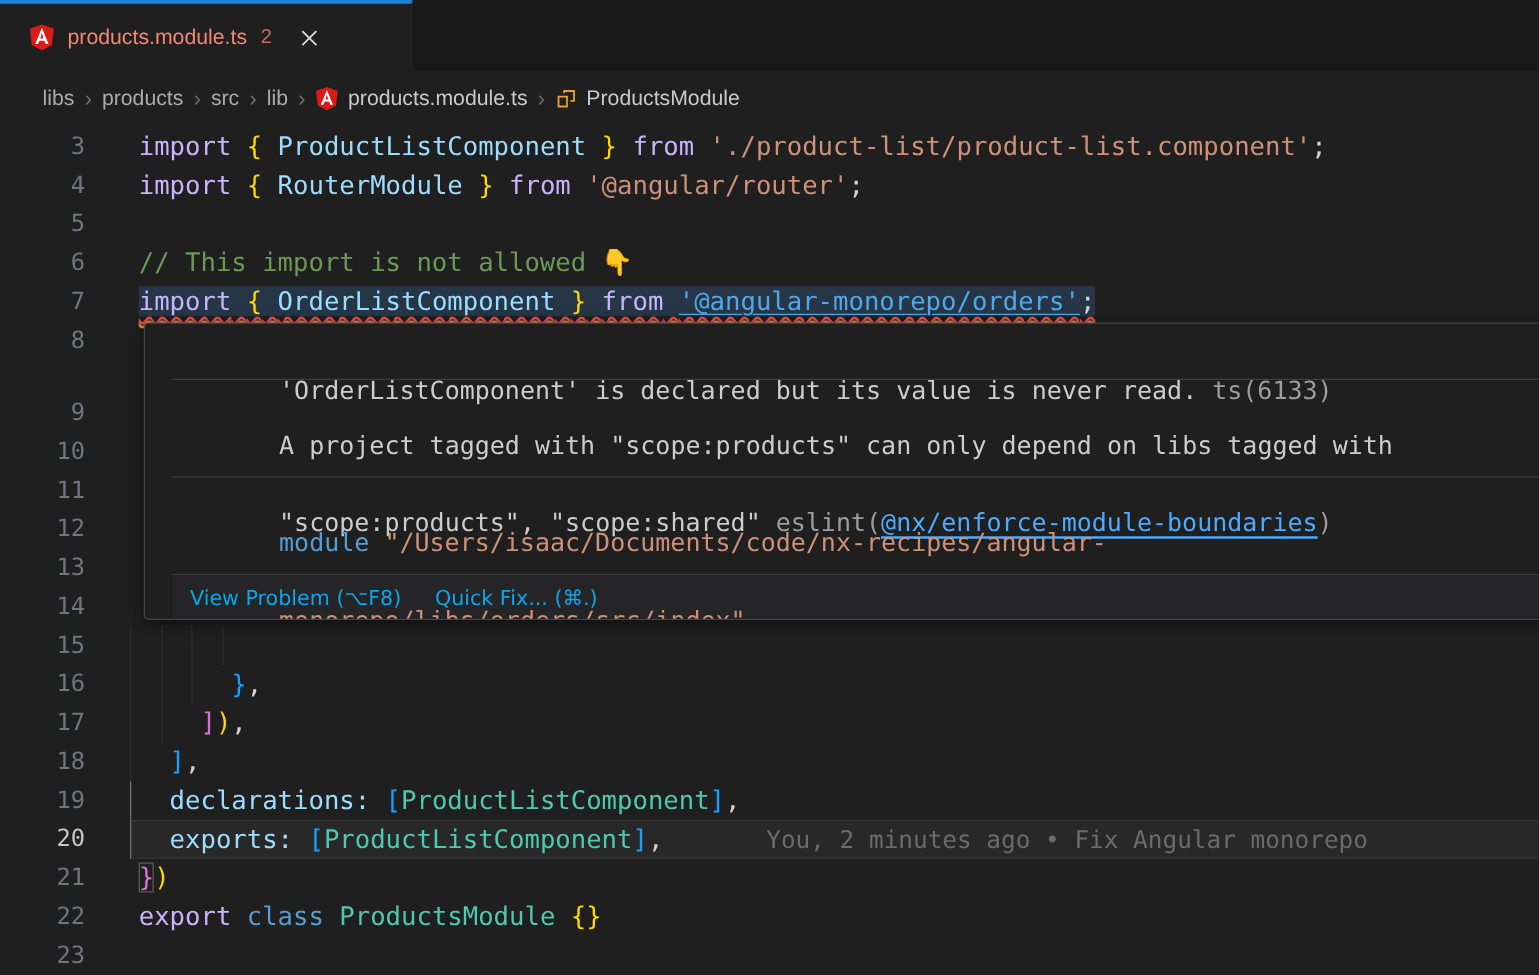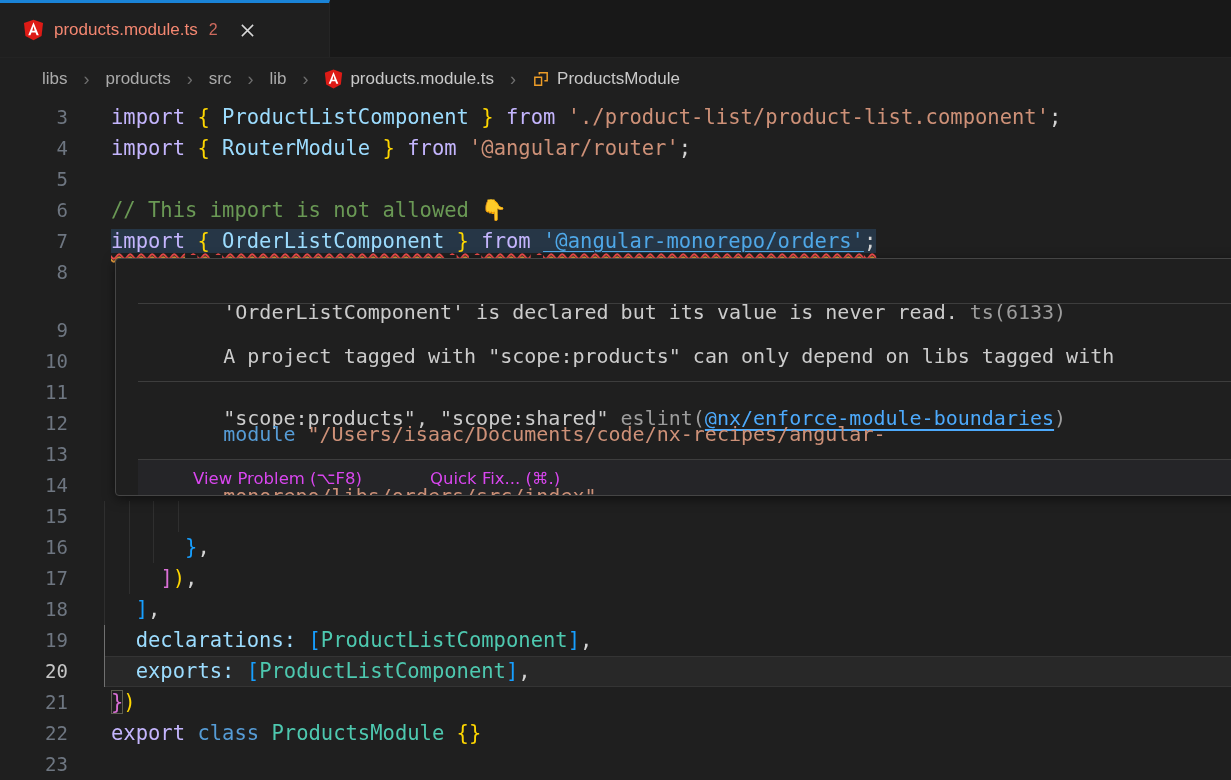--- a/index.html
+++ b/index.html
@@ -14,21 +14,21 @@
   .tab{
     width:330px;box-sizing:border-box;background:#1f1f1f;
     border-top:3px solid #1a84d8;border-right:1px solid #252525;
     display:flex;align-items:center;padding:0 12px 0 23px;gap:10px;cursor:pointer;
   }
   .tab-label{color:#f48771;font-size:17px;white-space:nowrap;}
   .tab-badge{color:#ce6a5e;font-size:16px;margin-left:1px;}
   .tab-close{margin-left:12px;display:flex;align-items:center;cursor:pointer;}
   
   .breadcrumbs{height:42px;background:#1f1f1f;display:flex;align-items:center;padding-left:30px;font-size:17px;color:#ababab;}
-  .bc-item{margin:0 12px;cursor:pointer;white-space:nowrap;display:flex;align-items:center;gap:7px;}
+  .bc-item{margin:0 4px;cursor:pointer;white-space:nowrap;display:flex;align-items:center;gap:7px;}
   .bc-item.bright{color:#c9c9c9;}
   .bc-sep{color:#6f6f6f;font-size:18px;margin:0 4px;}
   
   .editor{position:relative;height:680px;padding-top:2px;box-sizing:border-box;
     font-family:"DejaVu Sans Mono",monospace;font-size:20.5px;color:#cccccc;}
   .row{height:31px;line-height:31px;display:flex;position:relative;width:100%;}
   .gap{height:27px;}
   .ln{width:68px;flex:none;text-align:right;color:#6e7681;font-size:19px;line-height:31px;position:relative;z-index:1;}
   .row.current .ln{color:#c6c6c6;}
   .code{margin-left:43px;white-space:pre;position:relative;z-index:1;}
@@ -56,21 +56,21 @@
   .hsec{box-sizing:border-box;padding:6px 13px;line-height:31px;border-bottom:1px solid #3d3d3d;white-space:pre-wrap;}
   .hs1{height:45px;padding-top:7px;}
   .hs2{height:78px;}
   .hs3{height:78px;}
   .dim{color:#9d9d9d;}
   .hpad{margin-left:12px;}
   .hstr{color:#ce9178;}
   .rule-link{color:#4daafc;text-decoration:underline;text-underline-offset:4px;cursor:pointer;}
   .hactions{height:36px;box-sizing:border-box;background:#252528;display:flex;align-items:center;
     padding:0 14px;gap:27px;font-family:"DejaVu Sans",sans-serif;font-size:16.5px;}
-  .hlink{color:#d946ef;cursor:pointer;white-space:nowrap;margin-left:41px;}
+  .hlink{color:#0ea5e9;cursor:pointer;white-space:nowrap;}
   .icon{display:inline-flex;align-items:center;justify-content:center;}
 </style>
 </head>
 <body>
 
 <div class="tabbar">
   <div class="tab">
     <span class="icon">
       <svg width="21" height="22" viewBox="0 0 250 270">
         <polygon points="125,8 242,50 224,208 125,262 26,208 8,50" fill="#dd1b16"></polygon>
@@ -196,20 +196,21 @@
       <div class="row">
         <div class="guide active" style="left: 104px;"></div>
         <span class="ln">19</span>
         <span class="code"><span>  </span><span class="ident">declarations</span><span class="ident">:</span><span> </span><span class="b3">[</span><span class="cls">ProductListComponent</span><span class="b3">]</span><span class="pun">,</span></span>
       </div>
       <div class="row current">
         <div class="curstrip"></div>
         <div class="guide active" style="left: 104px;"></div>
         <span class="ln">20</span>
         <span class="code"><span>  </span><span class="ident">exports</span><span class="ident">:</span><span> </span><span class="b3">[</span><span class="cls">ProductListComponent</span><span class="b3">]</span><span class="pun">,</span></span>
+        <span class="blame">You, 2 minutes ago • Fix Angular monorepo</span>
       </div>
       <div class="row">
         <span class="ln">21</span>
         <span class="code"><span class="b2 match">}</span><span class="b1">)</span></span>
       </div>
       <div class="row">
         <span class="ln">22</span>
         <span class="code"><span class="kw">export</span><span> </span><span class="kwb">class</span><span> </span><span class="cls">ProductsModule</span><span> </span><span class="b1">{}</span></span>
       </div>
       <div class="row">

